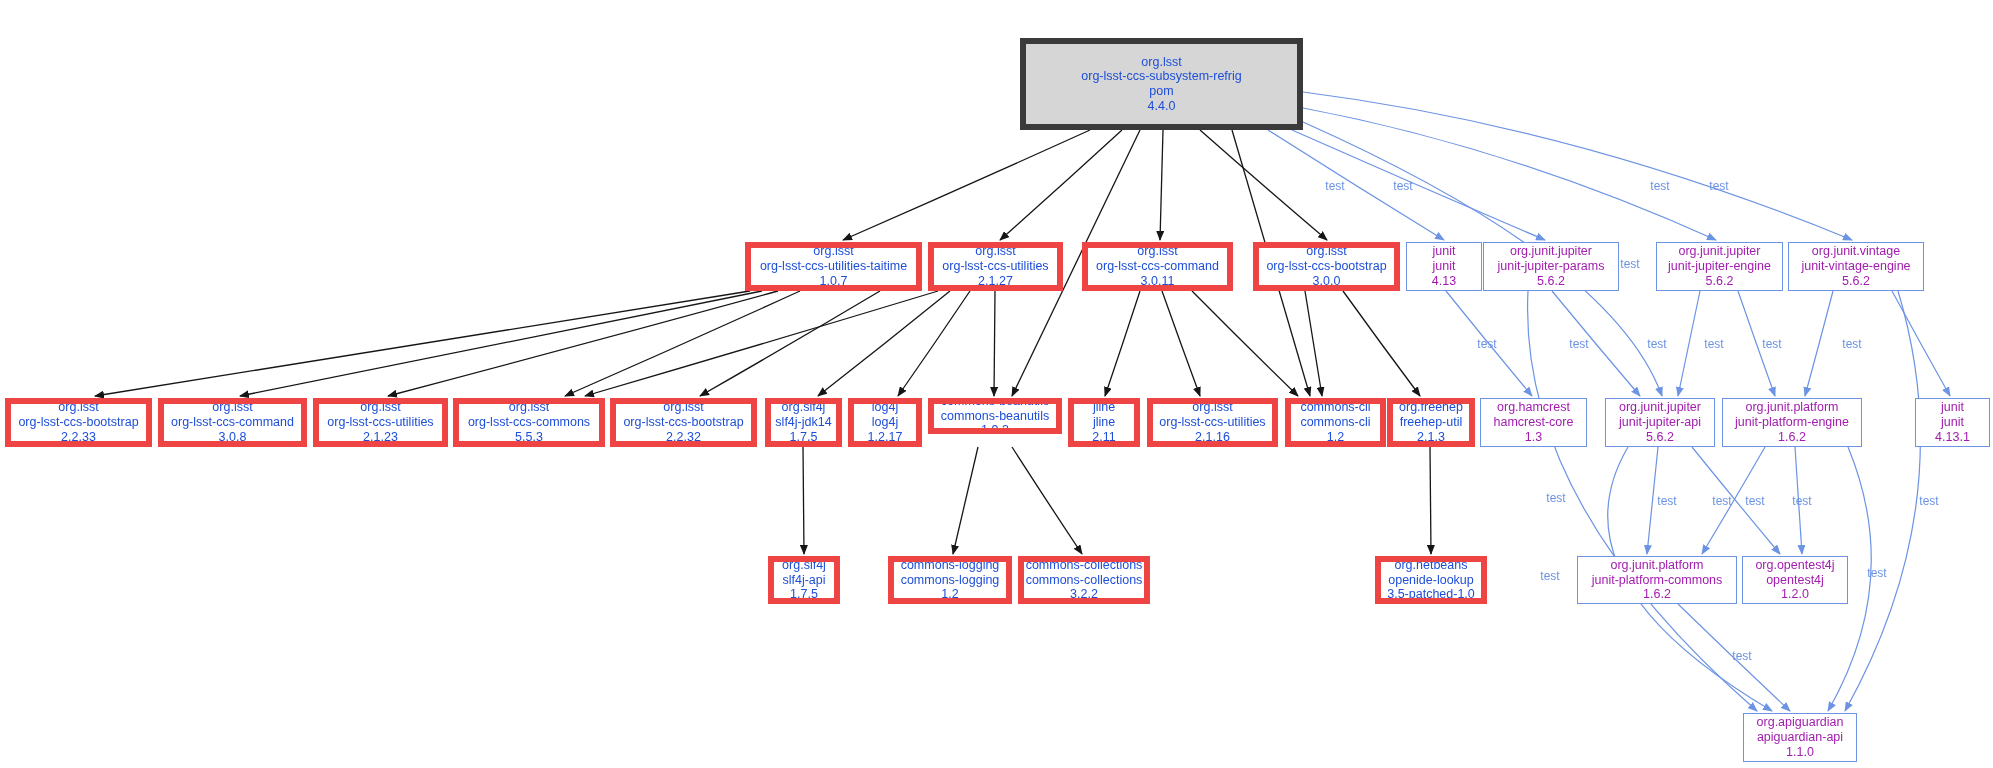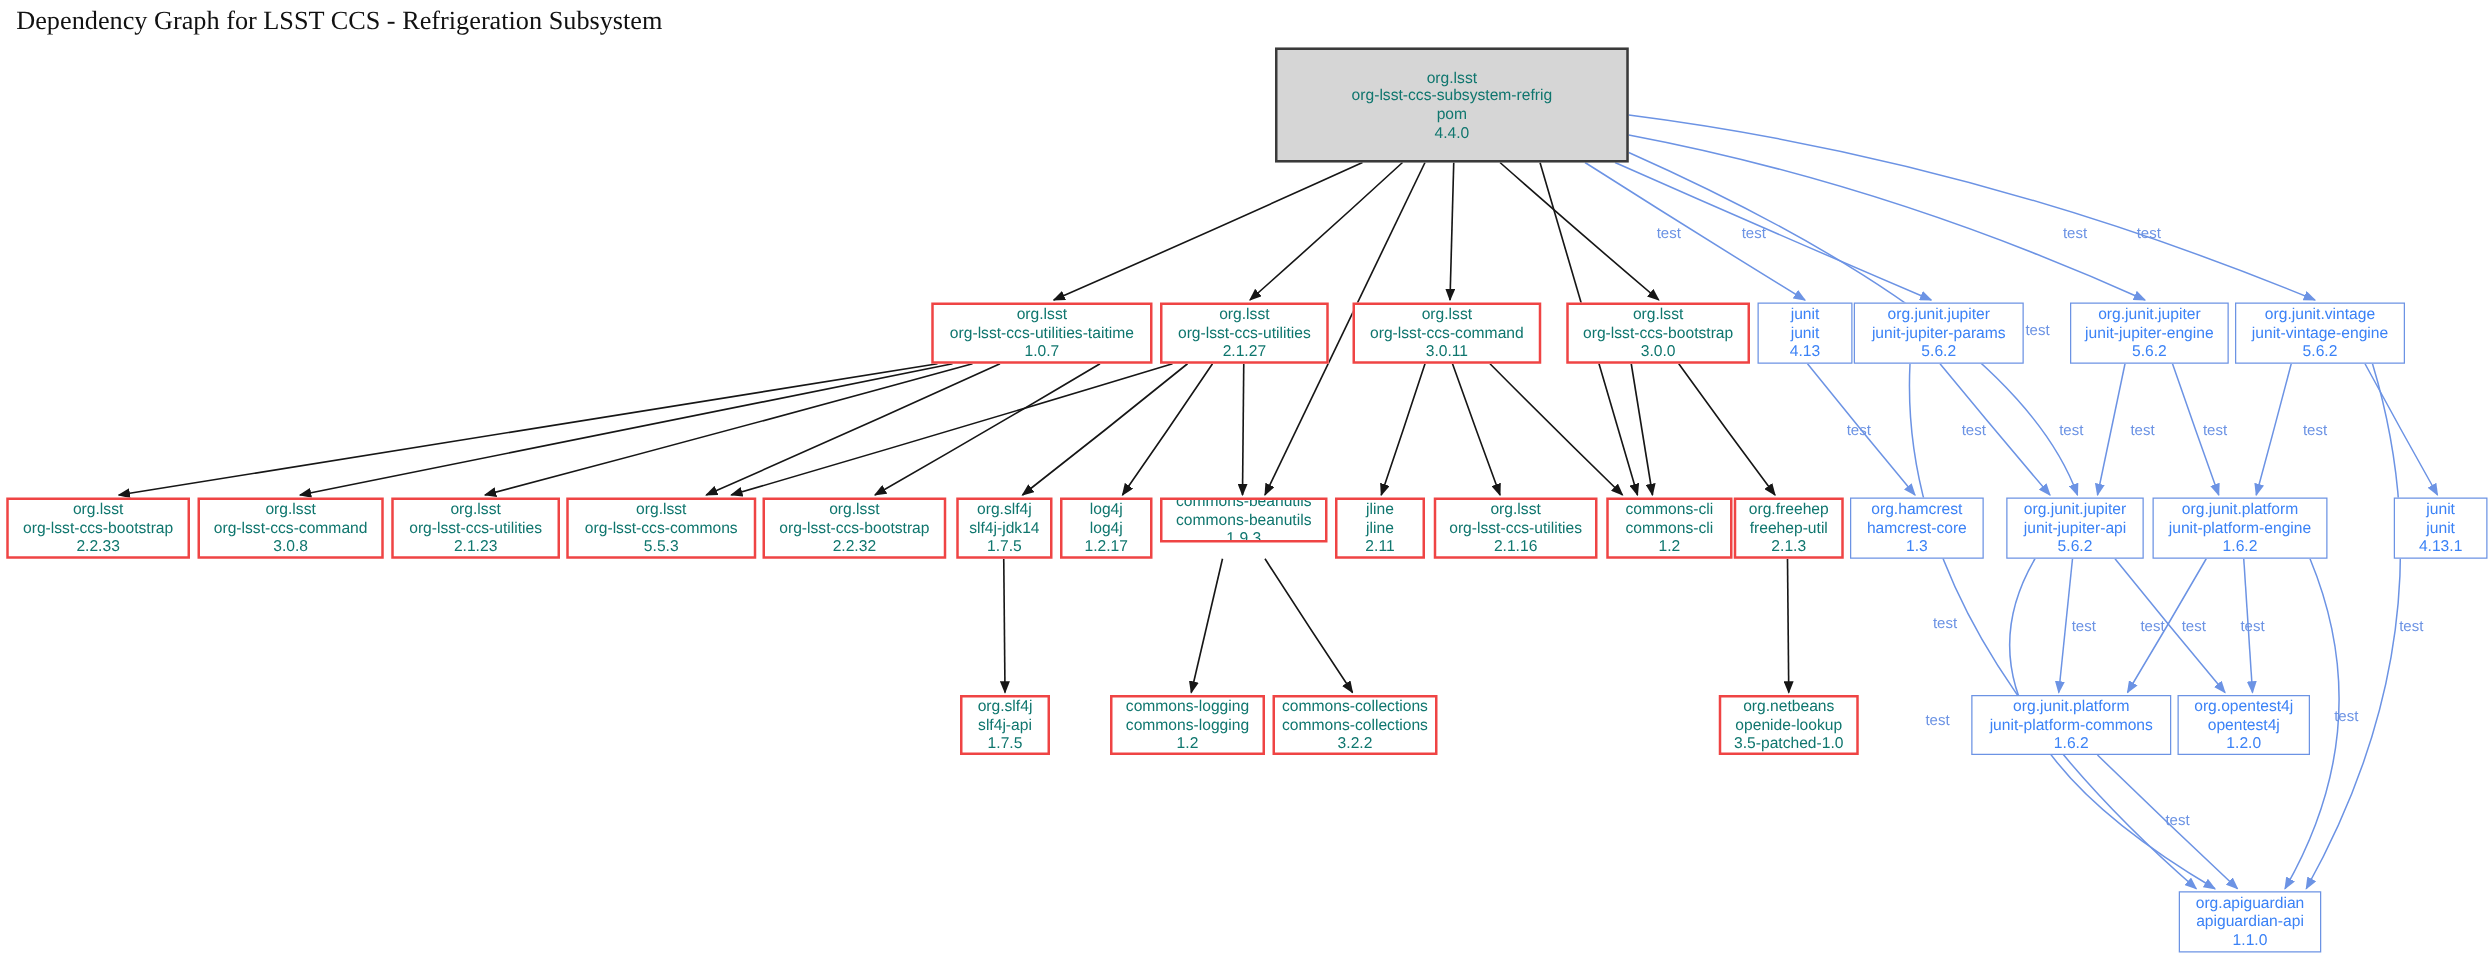--- a/index.html
+++ b/index.html
@@ -1,25 +1,25 @@
 <!DOCTYPE html>
 <html><head>
 <meta charset="utf-8">
 <style>
   html,body{margin:0;padding:0;background:#fff;}
   #canvas{position:relative;width:1993px;height:768px;background:#ffffff;overflow:hidden;
           font-family:"Liberation Sans",sans-serif;}
   #graph-title{position:absolute;left:13px;top:4px;font-family:"Liberation Serif","DejaVu Serif",serif;
           font-size:21px;color:#111;white-space:nowrap;}
   #edges{position:absolute;left:0;top:0;pointer-events:none;}
-  .node{position:absolute;box-sizing:border-box;background:#fff;border:2px solid #ef4444;color:#0f766e;
+  .node{position:absolute;box-sizing:border-box;background:#fff;border:6px solid #ef4444;color:#1d4ed8;
         display:flex;flex-direction:column;align-items:center;justify-content:center;
         font-size:12.5px;line-height:1.18;text-align:center;white-space:nowrap;overflow:hidden;}
   .node.root{background:#d6d6d6;border-color:#3a3a3a;}
-  .node.test{border:1.4px solid #6c93e4;color:#3b82f6;}
+  .node.test{border:1.4px solid #6c93e4;color:#a21caf;}
   .edge{fill:none;}
   .ek{stroke:#161616;stroke-width:1.3;}
   .eb{stroke:#6c93e4;stroke-width:1.2;}
   .elabel{font-family:"Liberation Sans",sans-serif;font-size:12px;fill:#6c93e4;text-anchor:middle;}
 </style>
 </head>
 <body>
 
 <div id="canvas">
   <svg id="edges" width="1993" height="768">
@@ -252,14 +252,13 @@
         <div>org.opentest4j</div>
         <div>opentest4j</div>
         <div>1.2.0</div>
       </div>
       <div class="node test" style="left: 1743px; top: 713px; width: 114px; height: 49px;">
         <div>org.apiguardian</div>
         <div>apiguardian-api</div>
         <div>1.1.0</div>
       </div>
     </div>
-  <div id="graph-title">Dependency Graph for LSST CCS - Refrigeration Subsystem</div>
 </div>
 
 </body></html>

